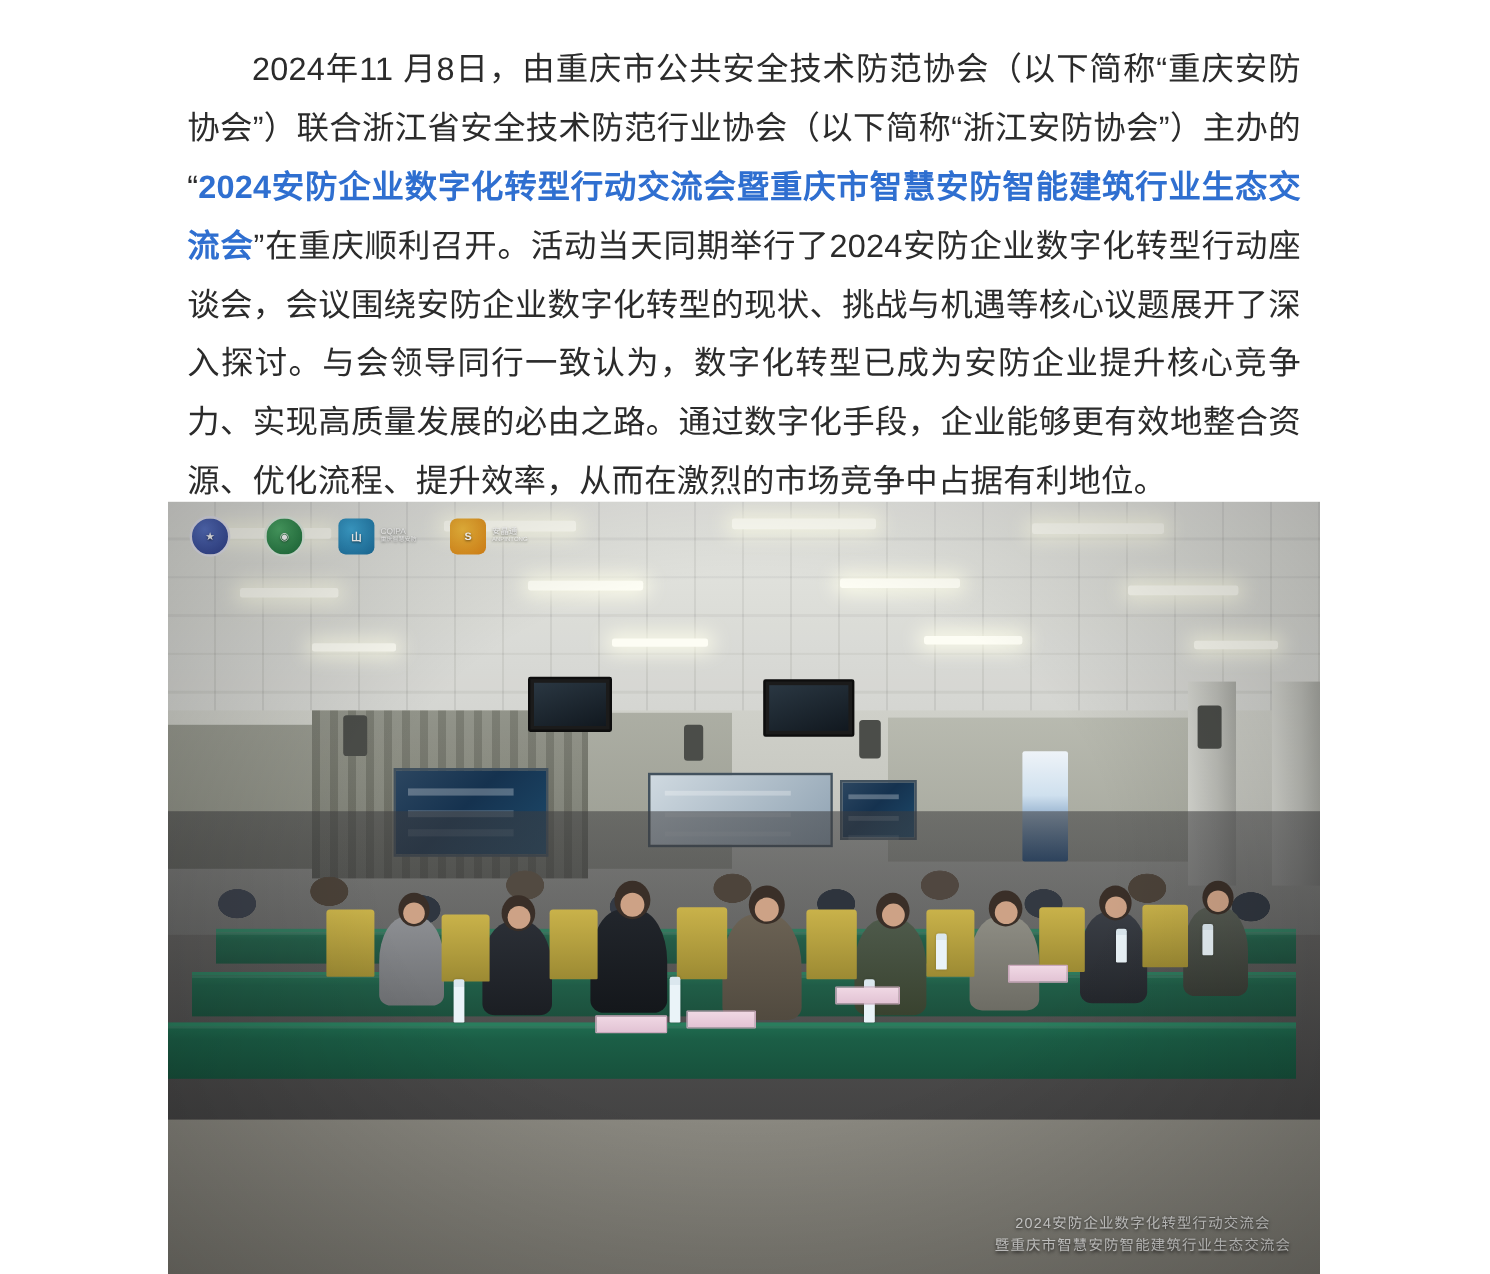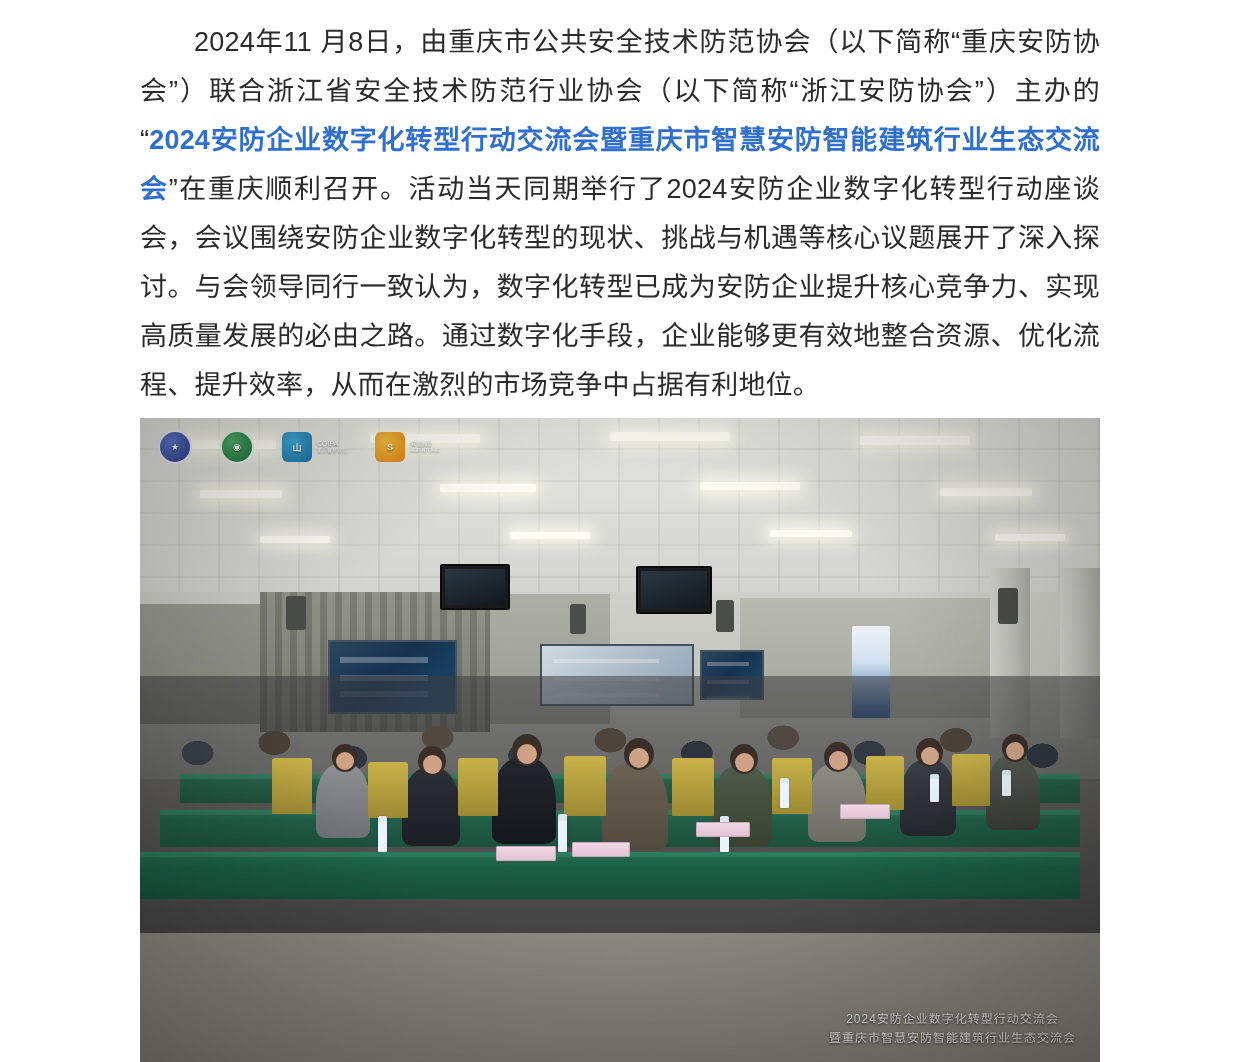--- a/index.html
+++ b/index.html
@@ -26,21 +26,21 @@
     top: 0px;
     width: 960px;
   }
   .para {
     font-size: 27px;
     line-height: 49px;
     color: #2b2b2b;
     text-align: justify;
     text-justify: inter-ideograph;
     letter-spacing: 0.2px;
-    margin: 0;
+    margin: 16px;
     padding-top: 18px;
     text-indent: 2em;
   }
   .para .highlight {
     color: #2f6fd0;
     font-weight: bold;
   }
   .photo-wrap {
     position: absolute;
     left: 140px;

